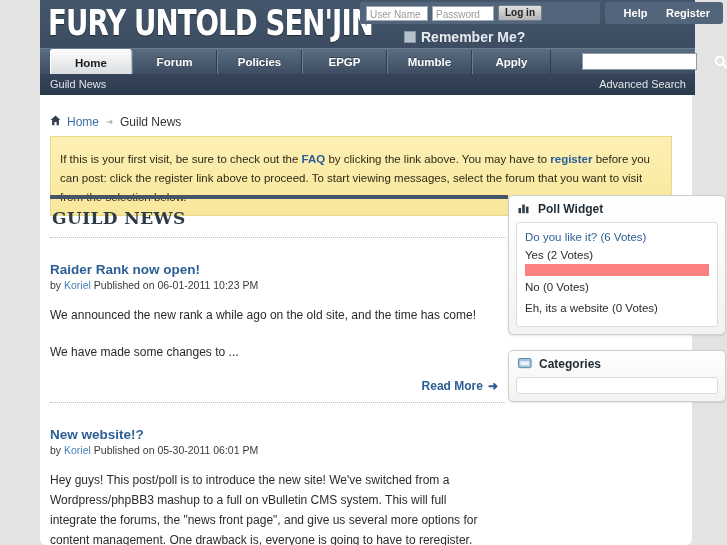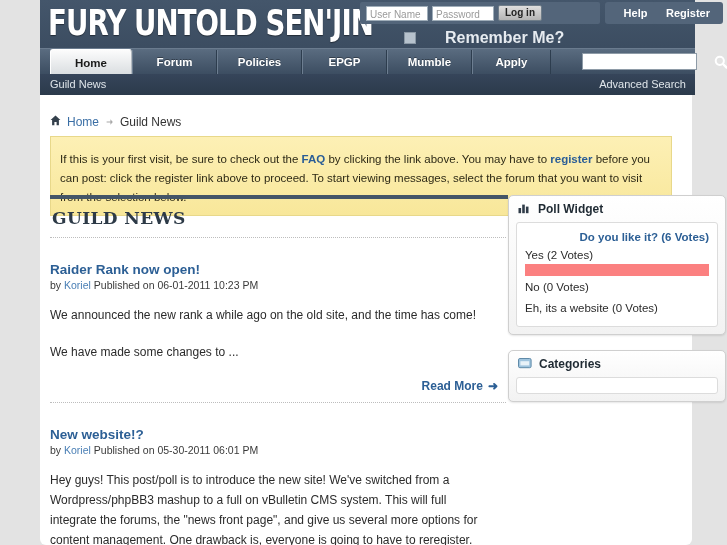--- a/index.html
+++ b/index.html
@@ -97,25 +97,24 @@
     align-items: center;
   }
   #remembox {
     width: 10px; height: 10px;
     background: #b6c2cd;
     border: 1px solid #8b99a6;
     margin-right: 5px;
     cursor: pointer;
   }
   #rememlabel {
-    font-size: 16px;
+    font-size: 14px;
     font-weight: bold;
     color: #e6ebf0;
     white-space: nowrap;
-    margin-left: 24px;
   }
   .hdrbtn {
     position: absolute;
     top: 2px;
     height: 22px;
     background: #53657a;
     border-radius: 3px;
     color: #ffffff;
     font-size: 11px;
     font-weight: bold;
@@ -349,25 +348,24 @@
   .widget-head .wicon { margin-right: 7px; display: block; }
   .widget-body {
     margin: 0 7px;
     background: #ffffff;
     border: 1px solid #dcdcdc;
     border-radius: 3px;
     padding: 8px 8px 9px 8px;
   }
   .poll-q {
     font-size: 11.5px;
-    font-weight: bold;
+    font-weight: normal;
     color: #2c5f95;
     margin-bottom: 6px;
     cursor: pointer;
-    text-align: right;
   }
   .poll-opt {
     font-size: 11.5px;
     color: #2b2b2b;
     margin-bottom: 3px;
   }
   .poll-bar-track {
     height: 12px;
     margin-bottom: 5px;
   }

